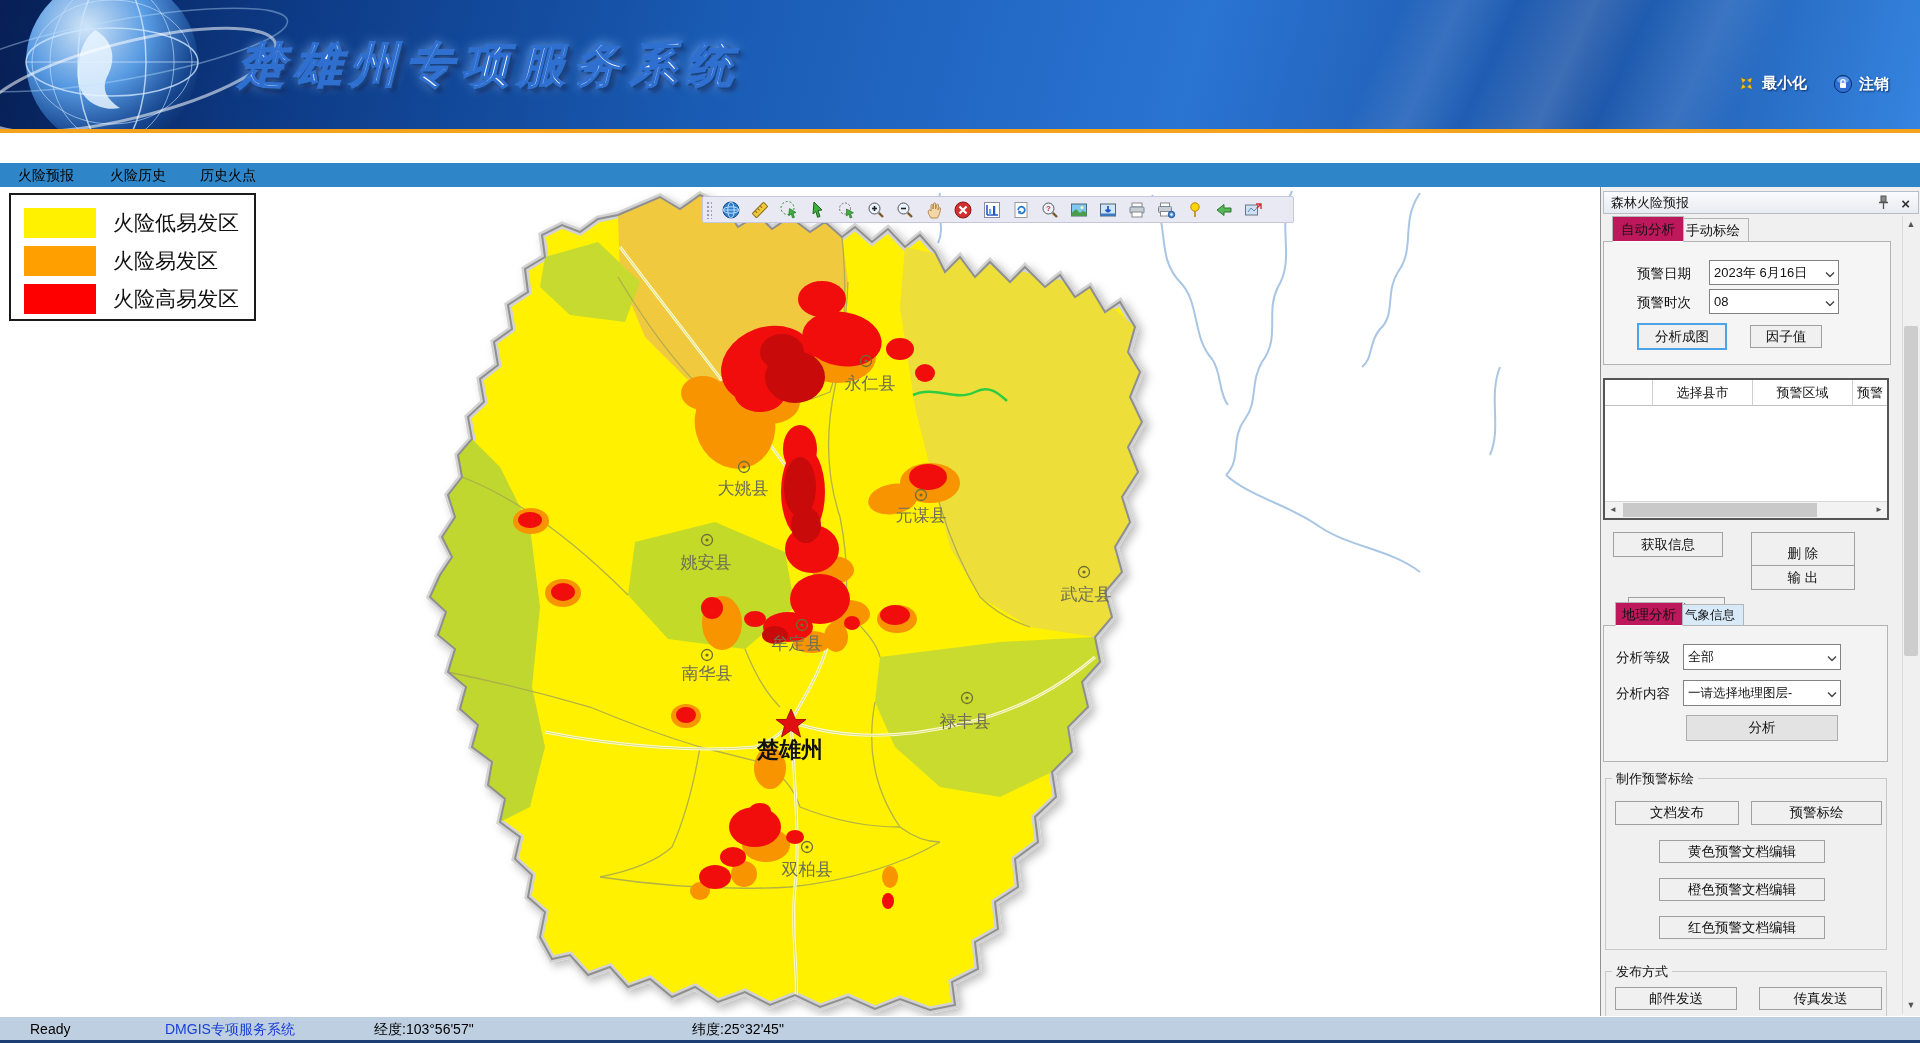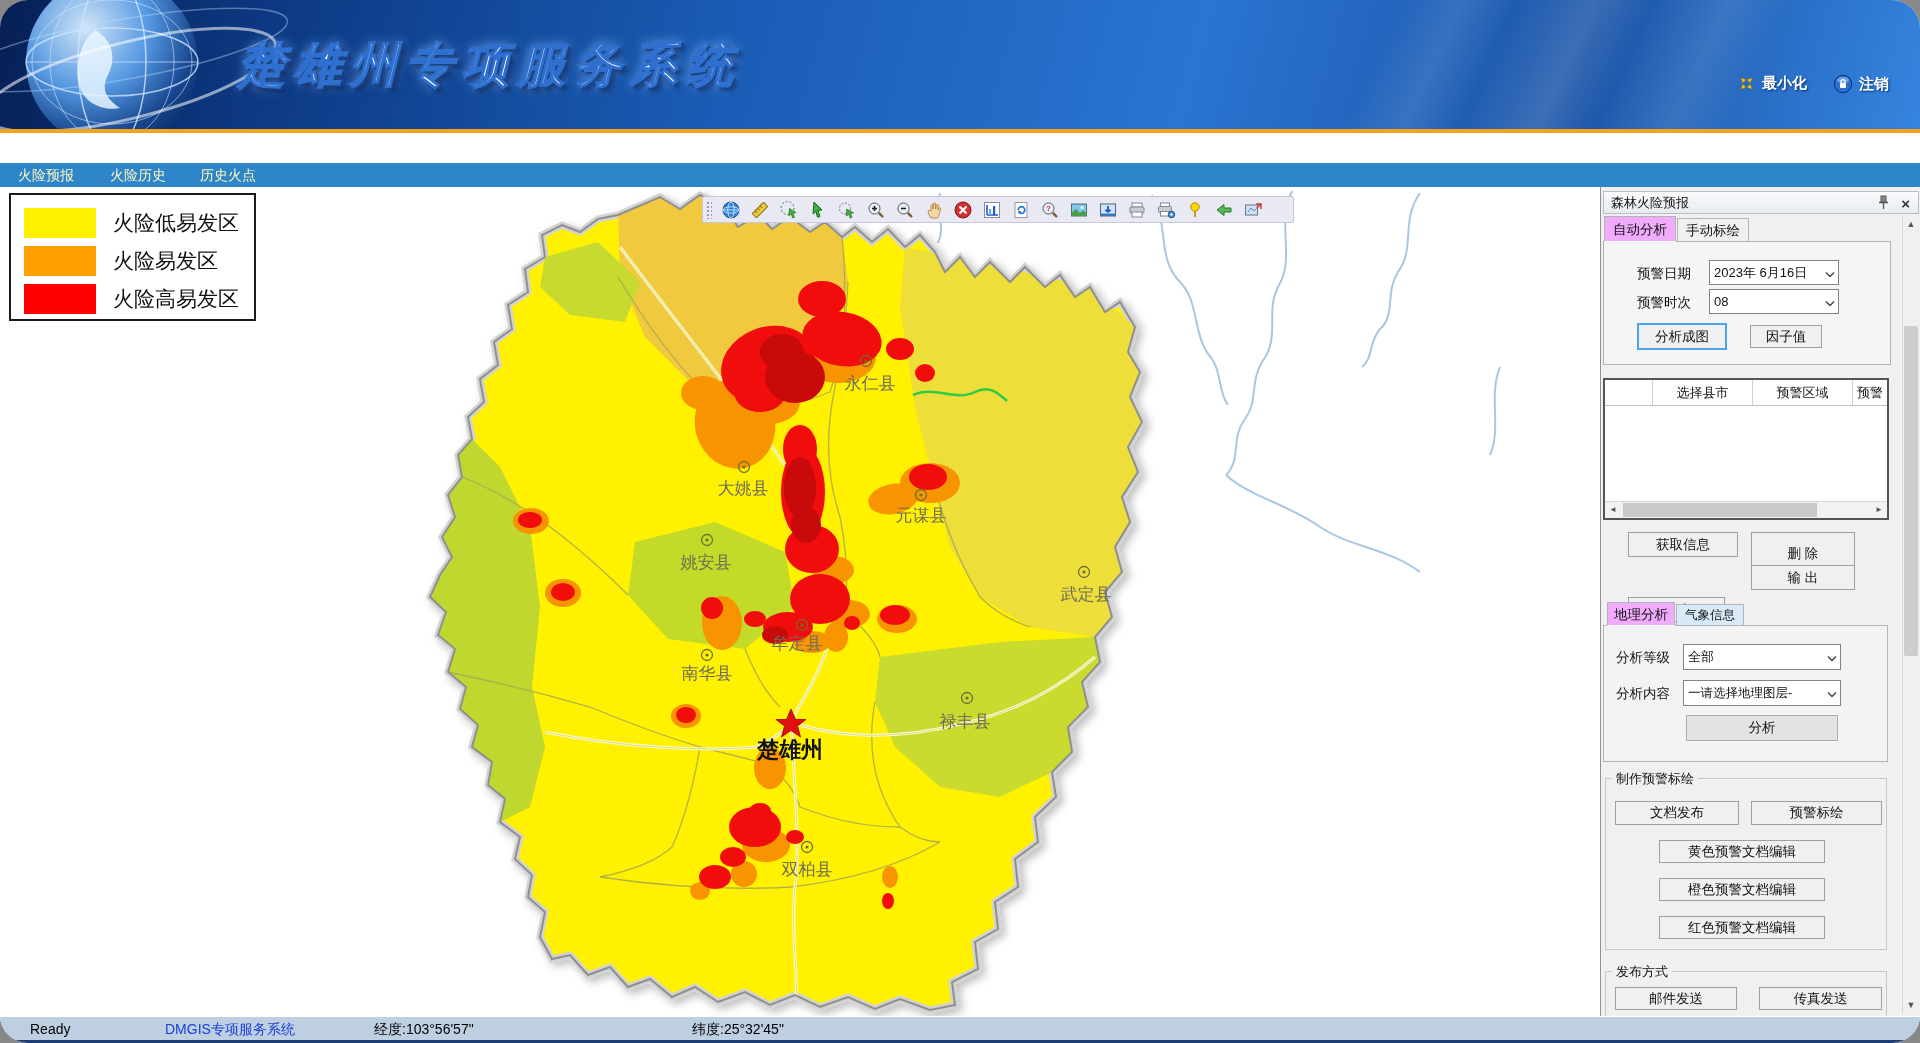--- a/index.html
+++ b/index.html
@@ -1,17 +1,17 @@
 <!DOCTYPE html>
 <html><head>
 <meta charset="utf-8">
 <style>
 * { margin:0; padding:0; box-sizing:border-box; }
 body { font-family:"Liberation Sans",sans-serif; background:#888; }
-#app { position:relative; width:1920px; height:1043px; overflow:hidden; background:#fff;border-radius:28px; }
+#app { position:relative; width:1920px; height:1043px; overflow:hidden; background:#fff; }
 
 
 .header { position:absolute; left:0; top:0; width:1920px; height:129px;
   background:linear-gradient(105deg,#071f55 0%,#0d3a85 15%,#1a5cb5 38%,#2a74d2 62%,#1c55a8 82%,#3584df 100%);
   overflow:hidden; }
 .header .streak { position:absolute; right:0; top:0; width:900px; height:129px;
   background:linear-gradient(115deg,transparent 40%,rgba(255,255,255,.10) 46%,transparent 52%,rgba(255,255,255,.14) 60%,transparent 66%,rgba(255,255,255,.10) 74%,transparent 80%); }
 .app-title { position:absolute; left:238px; top:34px; font-size:47px; font-weight:bold; font-style:italic;
   color:#fff; letter-spacing:9px; -webkit-text-stroke:1.5px #2e6fd0;
   text-shadow:2px 2px 0 #17447f, 4px 4px 5px rgba(0,0,40,.55), 0 0 12px rgba(140,190,255,.9); }
@@ -23,21 +23,21 @@
 .tabbar { position:absolute; left:0; top:133px; width:1920px; height:30px; background:#F7E5EA; }
 .tab { position:absolute; top:1px; height:29px; width:146px; text-align:center; line-height:28px;
   font-size:16px; font-weight:bold; color:#fff; cursor:pointer;
   background:linear-gradient(#3b86e0,#1254b4 45%,#0c3f96); border:1px solid #0a3580; border-bottom:none;
   border-radius:3px 3px 0 0; }
 .tab.active { background:#FBFBFB; color:#000; border-color:#9a9a9a; }
 .tab .shield { display:inline-block; vertical-align:-3px; margin-right:5px; }
 
 
 .subnav { position:absolute; left:0; top:163px; width:1920px; height:24px; background:#2E86C8; }
-.subnav-item { position:absolute; top:0; height:25px; line-height:24px; color:#fef9c3; font-size:14px; cursor:pointer; }
+.subnav-item { position:absolute; top:0; height:25px; line-height:24px; color:#000000; font-size:14px; cursor:pointer; }
 
 
 .maparea { position:absolute; left:0; top:187px; width:1600px; height:829px; background:#fff; }
 .legend { position:absolute; left:9px; top:6px; width:247px; height:128px; background:#fff; border:2px solid #1a1a1a; z-index:5;font-family:Liberation Serif, serif; }
 .legend .sw { position:absolute; left:13px; width:72px; height:30px; }
 .legend .lb { position:absolute; left:102px; width:140px; height:30px; font-size:21px; color:#111; line-height:30px; }
 
 .toolbar { position:absolute; left:702px; top:9px; width:592px; height:27px; background:#E9E9F4;
   border:1px solid #c6c6dc; border-radius:2px; display:flex; align-items:center; z-index:5; }
 .grip { width:6px; height:18px; margin:0 4px 0 3px;
@@ -47,21 +47,21 @@
 
 .panel { position:absolute; left:1600px; top:187px; width:320px; height:829px; background:#F0F0F0;
   border-left:1px solid #909090; font-size:13px; color:#111; }
 .ptitle { position:absolute; left:2px; top:4px; width:316px; height:23px;
   background:linear-gradient(#fafbfc,#e7ebf1); border:1px solid #b8bec8; line-height:21px; padding-left:7px; font-size:13px; }
 .pscroll { position:absolute; right:1px; top:29px; width:17px; height:798px; background:#F0F0F0; border-left:1px solid #dadada; }
 .pscroll .arr { position:absolute; left:0; width:16px; height:17px; text-align:center; font-size:9px; color:#555; line-height:17px; cursor:pointer; }
 .pscroll .thumb { position:absolute; left:1px; top:110px; width:14px; height:330px; background:#CDCDCD; border-radius:2px; }
 
 .ptab { position:absolute; height:26px; line-height:25px; text-align:center; font-size:13.5px; cursor:pointer; }
-.ptab.active { background:#f0abfc; border:1px solid #b4b4b4; border-bottom:1px solid #FCFCFC; z-index:2; }
+.ptab.active { background:#be185d; border:1px solid #b4b4b4; border-bottom:1px solid #FCFCFC; z-index:2;margin-left:8px; }
 .ptab.idle { background:#F0F0F0; border:1px solid #b4b4b4; }
 .ptab.idle.blue { background:#D8EAF8; }
 .groupbox { position:absolute; border:1px solid #b4b4b4; background:#F5F5F5; }
 .fgroup { position:absolute; border:1px solid #c8c8c8; }
 .fgroup .glabel { position:absolute; top:-9px; left:6px; background:#F0F0F0; padding:0 4px; font-size:13px; }
 .plabel { position:absolute; font-size:13.5px; }
 .pselect { position:absolute; background:#fff; border:1px solid #828282; cursor:pointer; }
 .pselect .val { position:absolute; left:4px; top:0; right:16px; height:100%; display:flex; align-items:center; overflow:hidden; white-space:nowrap; }
 .pselect .chev { position:absolute; right:3px; top:50%; transform:translateY(-50%); }
 .pbtn { position:absolute; background:#F0F0F0; border:1px solid #a0a0a0; text-align:center; font-size:13.5px; cursor:pointer;
@@ -513,21 +513,21 @@
       <div class="hd" style="left:48px; width:100px;">选择县市</div>
       <div class="hd" style="left:148px; width:100px;">预警区域</div>
       <div class="hd" style="left:248px; width:34px; border-right:none;">预警</div>
       <div class="hscroll">
         <div class="harr" style="left:0;">◄</div>
         <div class="hthumb"></div>
         <div class="harr" style="right:0;">►</div>
       </div>
     </div>
 
-    <div class="pbtn" style="left:27px; top:345px; width:110px; height:25px;">获取信息</div>
+    <div class="pbtn" style="left:12px; top:345px; width:110px; height:25px;">获取信息</div>
     <div class="pbtn" style="left:150px; top:345px; width:104px; height:43px;">删 除</div>
     <div class="pbtn" style="left:27px; top:378px; width:97px; height:25px;margin-top:32px;">发 布</div>
     <div class="pbtn" style="left:150px; top:378px; width:104px; height:25px;">输 出</div>
 
     <div class="ptab active" style="left:6px; top:415px; width:68px; height:24px; line-height:23px;">地理分析</div>
     <div class="ptab idle blue" style="left:75px; top:417px; width:68px; height:22px; line-height:21px; font-size:12.5px;">气象信息</div>
     <div class="groupbox" style="left:2px; top:438px; width:285px; height:137px; background:#F3F3F3;"></div>
 
     <span class="plabel" style="left:15px; top:462px;">分析等级</span>
     <div class="pselect" style="left:82px; top:457px; width:158px; height:26px;">

